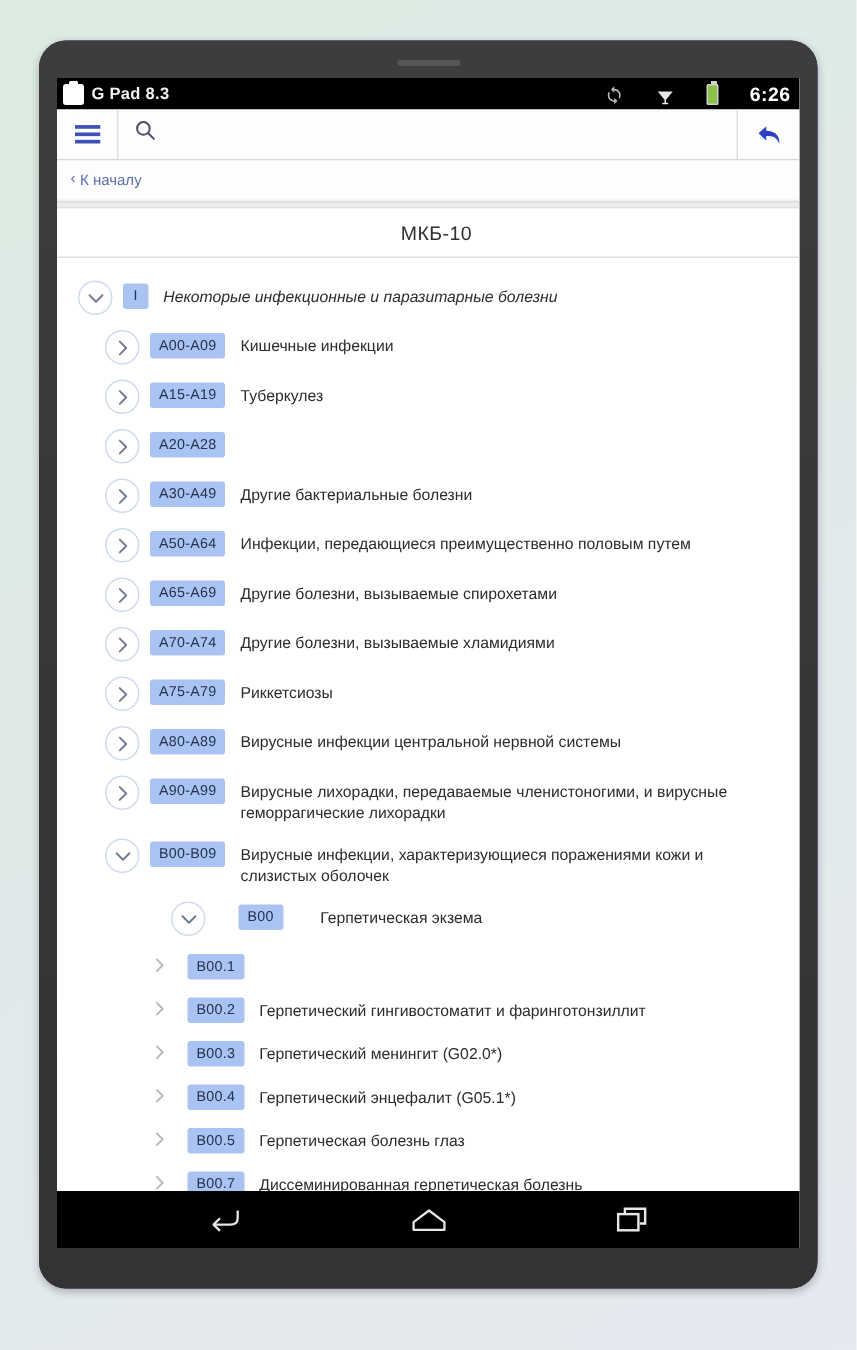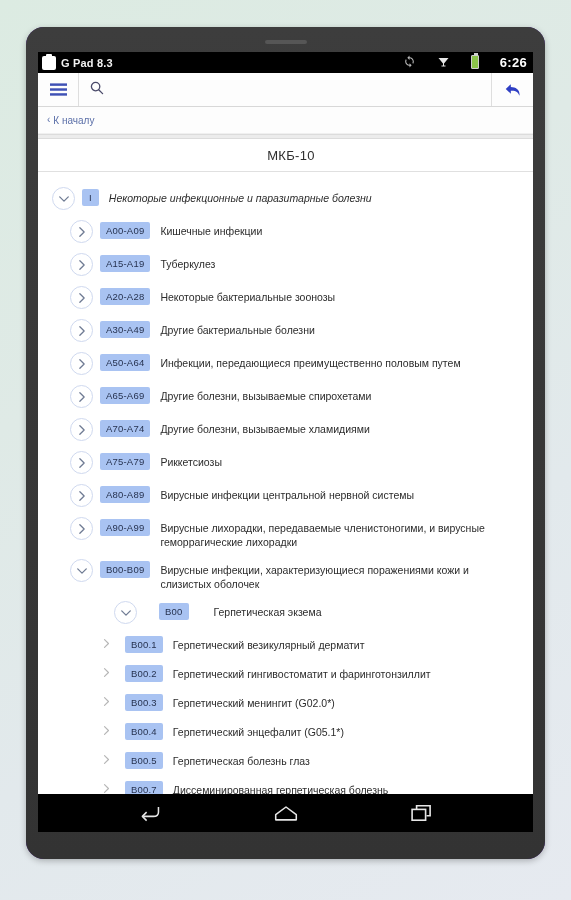--- a/index.html
+++ b/index.html
@@ -77,21 +77,21 @@
     border-radius: 1px;
   }
   .sb-app-name {
     color: #f2f2f2;
     font-size: 11px;
     font-weight: bold;
     letter-spacing: 0.2px;
   }
   .sb-right {
     margin-left: auto;
-    display: flex; align-items: flex-start; gap: 21px;
+    display: flex; align-items: flex-end; gap: 21px;
   }
   .sb-clock {
     color: #ffffff;
     font-size: 13px;
     font-weight: bold;
     letter-spacing: 0.3px;
   }
   .icon-sync svg { display: block; }
   .icon-wifi svg { display: block; }
   .batt {
@@ -364,21 +364,20 @@
           <span class="badge">A15-A19</span>
           <span class="row-label">Туберкулез</span>
         </div>
         <div class="row lvl1">
           <span class="chev">
             <svg width="12" height="12" viewBox="0 0 14 14">
               <path d="M4.5 2 L9.5 7 L4.5 12" fill="none" stroke="#6f7b93" stroke-width="1.5" stroke-linecap="round" stroke-linejoin="round"></path>
             </svg>
           </span>
           <span class="badge">A20-A28</span>
-          <span class="row-label">Некоторые бактериальные зоонозы</span>
         </div>
         <div class="row lvl1">
           <span class="chev">
             <svg width="12" height="12" viewBox="0 0 14 14">
               <path d="M4.5 2 L9.5 7 L4.5 12" fill="none" stroke="#6f7b93" stroke-width="1.5" stroke-linecap="round" stroke-linejoin="round"></path>
             </svg>
           </span>
           <span class="badge">A30-A49</span>
           <span class="row-label">Другие бактериальные болезни</span>
         </div>
@@ -454,21 +453,20 @@
           <span class="badge">B00</span>
           <span class="row-label">Герпетическая экзема</span>
         </div>
         <div class="row lvl3">
           <span class="chev plain">
             <svg width="11" height="11" viewBox="0 0 14 14">
               <path d="M4.5 2 L9.5 7 L4.5 12" fill="none" stroke="#b6b6b6" stroke-width="1.5" stroke-linecap="round" stroke-linejoin="round"></path>
             </svg>
           </span>
           <span class="badge">B00.1</span>
-          <span class="row-label">Герпетический везикулярный дерматит</span>
         </div>
         <div class="row lvl3">
           <span class="chev plain">
             <svg width="11" height="11" viewBox="0 0 14 14">
               <path d="M4.5 2 L9.5 7 L4.5 12" fill="none" stroke="#b6b6b6" stroke-width="1.5" stroke-linecap="round" stroke-linejoin="round"></path>
             </svg>
           </span>
           <span class="badge">B00.2</span>
           <span class="row-label">Герпетический гингивостоматит и фаринготонзиллит</span>
         </div>

